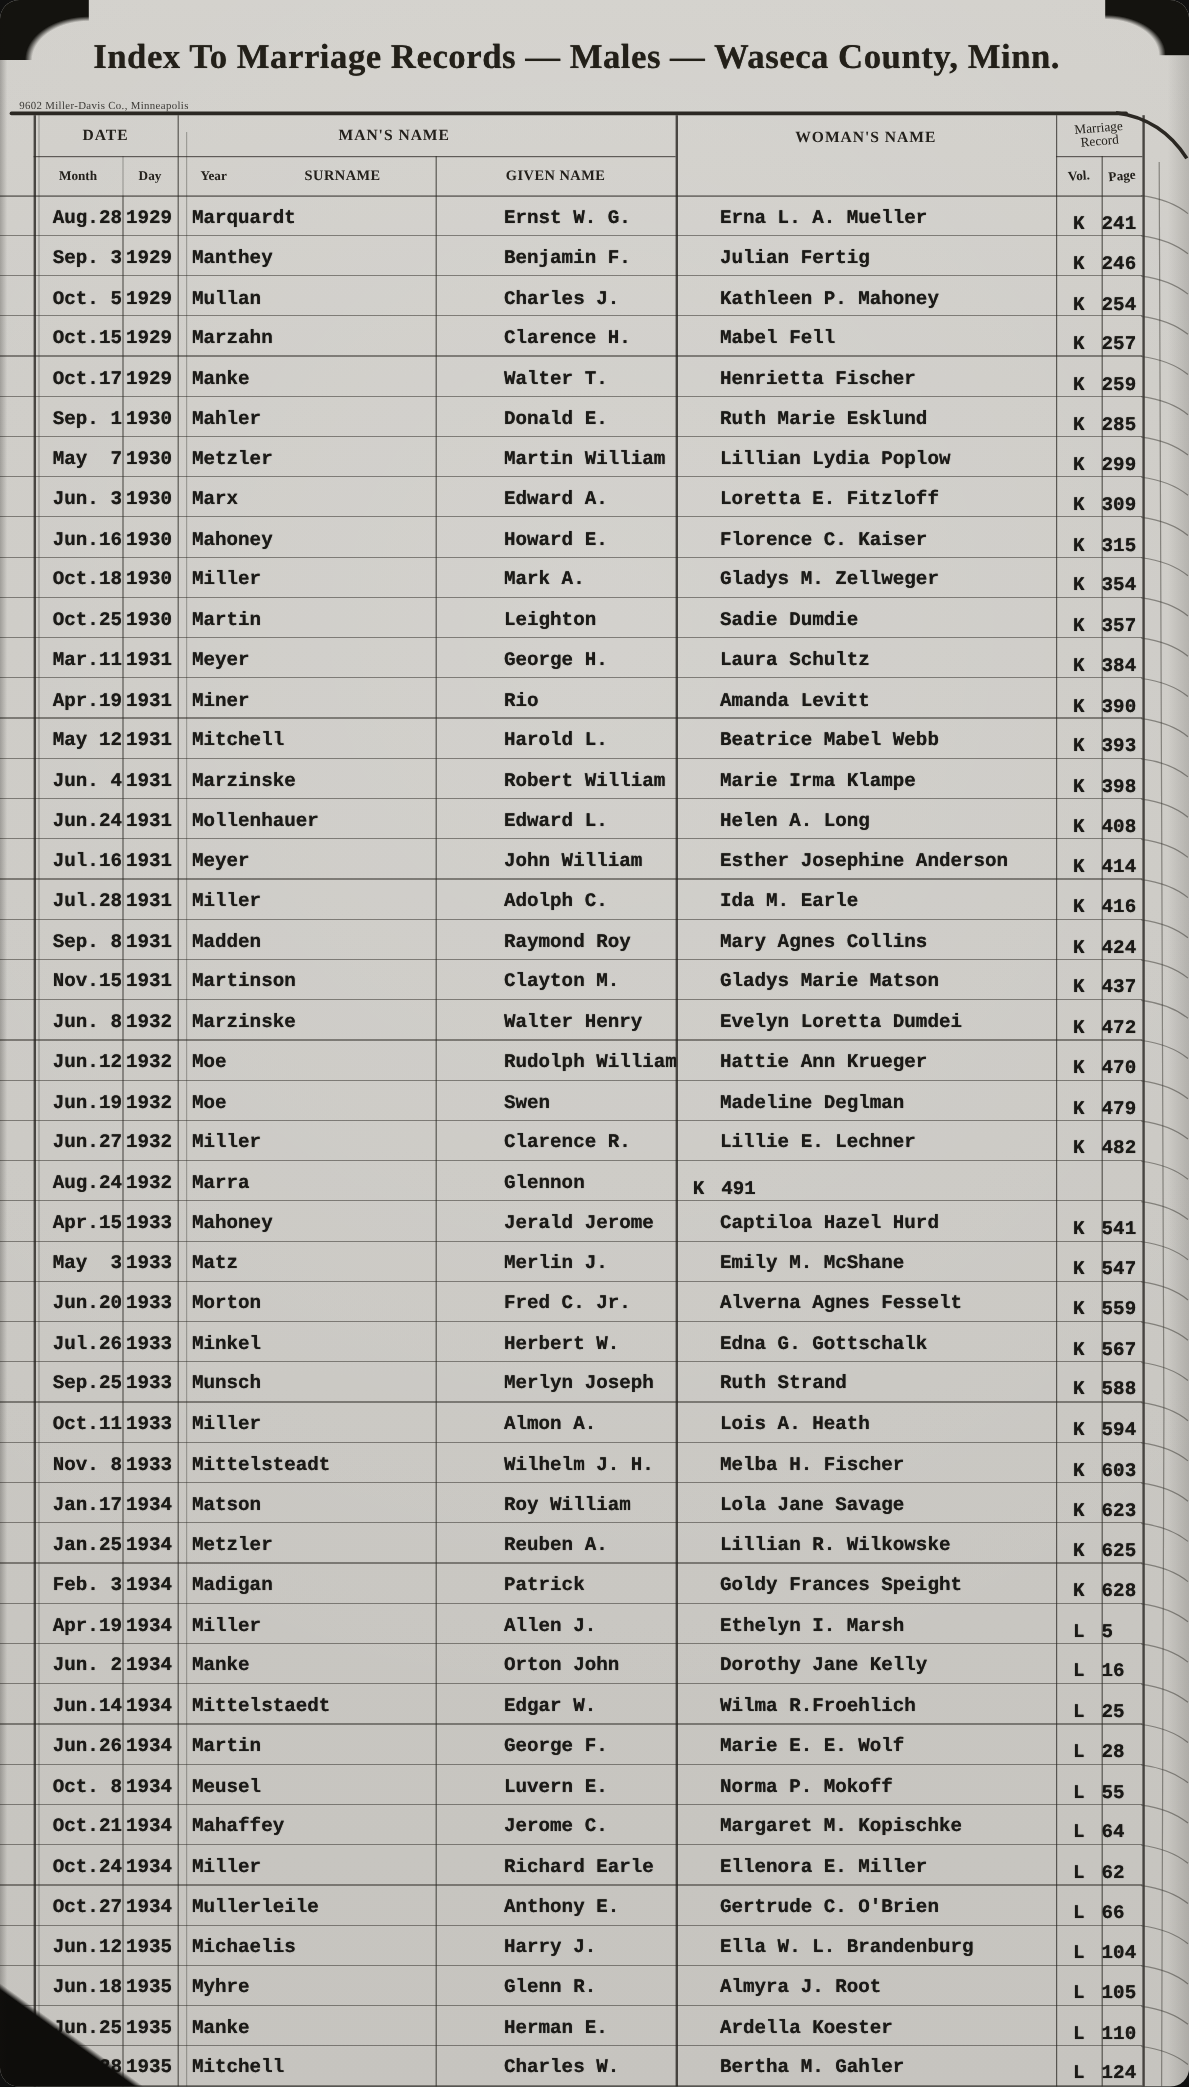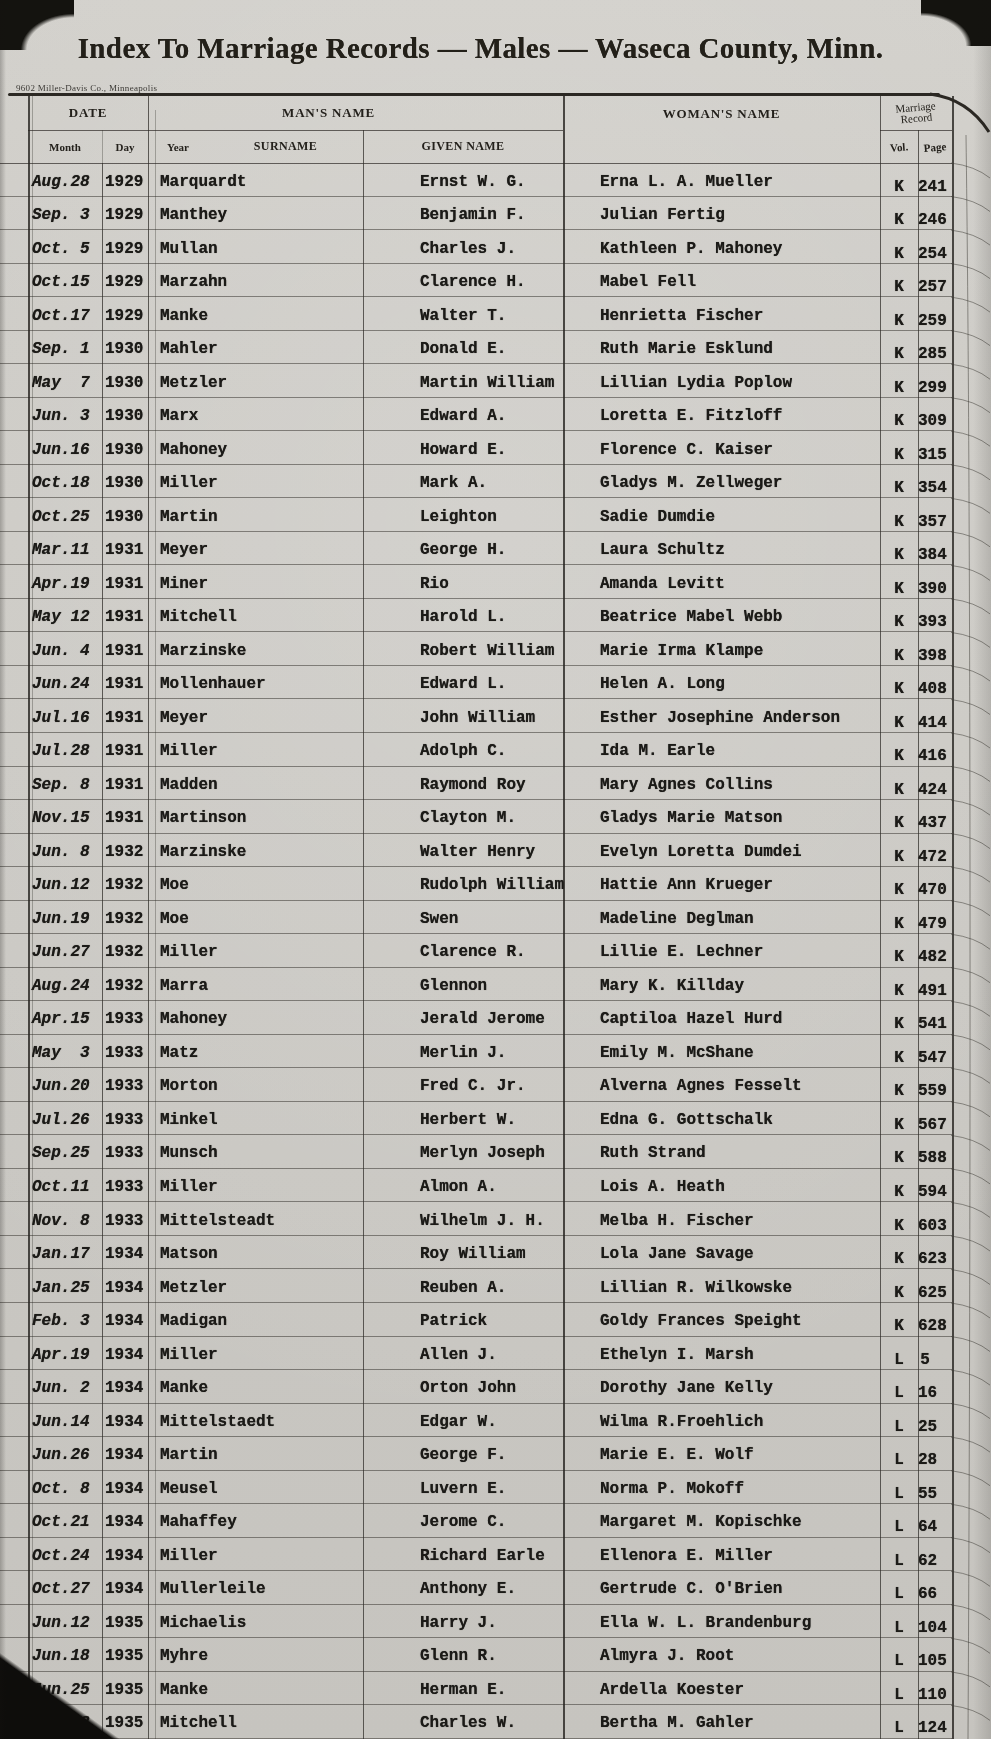--- a/index.html
+++ b/index.html
@@ -1,21 +1,21 @@
 <!DOCTYPE html>
 <html><head>
 <meta charset="utf-8">
 <style>
   html,body{margin:0;padding:0;background:#101010;}
   .scan{
     position:relative;width:991px;height:1739px;overflow:hidden;
     background:
       radial-gradient(140% 90% at 50% 30%, rgba(255,255,255,.14), rgba(0,0,0,0) 60%),
       linear-gradient(180deg,#d2d0cb 0%, #cdcbc6 18%, #cac8c3 55%, #c6c4bf 100%);
-    font-family:"Liberation Sans", sans-serif;color:#1d1c19;
+    font-family:"Liberation Sans", sans-serif;color:#1d1c19;border-radius:16px;
   }
   
   .title{
     position:absolute;top:32px;left:0;right:30px;text-align:center;
     font-family:"Liberation Serif", serif;font-size:29px;font-weight:700;
     letter-spacing:.4px;color:#232019;text-shadow:0 0 .6px rgba(30,28,22,.8);
   }
   .imprint{
     position:absolute;left:16px;top:83px;font-family:"Liberation Serif", serif;
     font-size:9px;color:#2c2a26;letter-spacing:.3px;opacity:.9;white-space:nowrap;
@@ -38,27 +38,27 @@
   .hdr.caps{font-weight:700;letter-spacing:.8px;font-size:13px;}
   .hdr.sub{font-size:12px;font-weight:700;letter-spacing:.4px;}
   .hdr.small{font-size:11px;font-weight:700;}
   .mrec{line-height:11px;font-size:11px;transform:rotate(-5deg);}
   
   .tbody{position:absolute;left:28px;top:163px;width:924px;height:1576px;}
   .row{display:flex;height:33.53px;align-items:flex-end;
        font-family:"Liberation Mono", monospace;font-size:16px;font-weight:700;
        color:#1b1a17;text-shadow:0 0 .7px rgba(25,23,20,.85);}
   .row>div{padding-bottom:6px;white-space:pre;overflow:visible;}
-  .c-date{width:74px;padding-left:4px;box-sizing:border-box;font-style:italic;}
+  .c-date{width:74px;padding-left:16px;box-sizing:border-box;}
   .c-year{width:46px;padding-left:3px;box-sizing:border-box;}
   .c-surname{width:215px;padding-left:12px;box-sizing:border-box;}
   .c-given{width:200px;padding-left:57px;box-sizing:border-box;}
   .c-woman{width:317px;padding-left:37px;box-sizing:border-box;}
   .c-vol{width:38px;text-align:center;transform:translateY(5px);}
-  .c-page{width:34px;text-align:center;padding-right:20px;box-sizing:border-box;transform:translateY(5px);}
+  .c-page{width:34px;text-align:left;padding-right:20px;box-sizing:border-box;transform:translateY(5px);}
   
   .corner-tl{position:absolute;left:-2px;top:-2px;width:76px;height:52px;
     background:radial-gradient(ellipse 100% 100% at 100% 100%, transparent 62%, #14130f 70%);}
   .corner-tr{position:absolute;right:-2px;top:-2px;width:72px;height:48px;
     background:radial-gradient(ellipse 100% 100% at 0% 100%, transparent 62%, #14130f 70%);}
   .corner-bl{position:absolute;left:0;bottom:0;width:128px;height:92px;
     background:linear-gradient(to top right, #0e0d0b 44%, transparent 47%);}
   .edge-shade{position:absolute;right:0;top:0;width:18px;height:100%;
     background:linear-gradient(to right, transparent, rgba(20,18,15,.14));}
   .left-shade{position:absolute;left:0;top:0;width:6px;height:100%;
@@ -352,21 +352,20 @@
       <div class="c-woman">Lillie E. Lechner</div>
       <div class="c-vol">K</div>
       <div class="c-page">482</div>
     </div>
 
     <div class="row">
       <div class="c-date">Aug.24</div>
       <div class="c-year">1932</div>
       <div class="c-surname">Marra</div>
       <div class="c-given">Glennon</div>
-      <div class="c-woman">Mary K. Killday</div>
       <div class="c-vol">K</div>
       <div class="c-page">491</div>
     </div>
 
     <div class="row">
       <div class="c-date">Apr.15</div>
       <div class="c-year">1933</div>
       <div class="c-surname">Mahoney</div>
       <div class="c-given">Jerald Jerome</div>
       <div class="c-woman">Captiloa Hazel Hurd</div>

